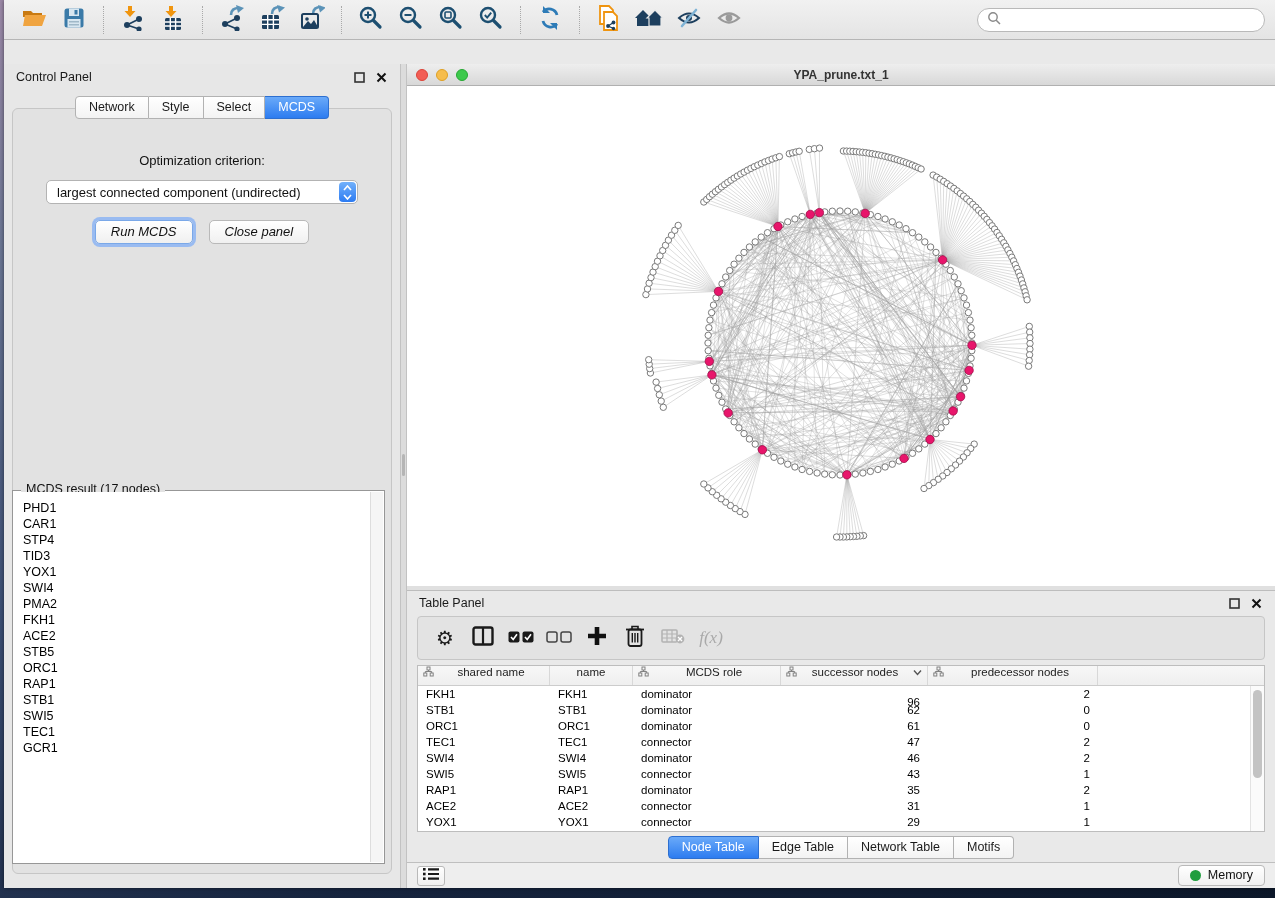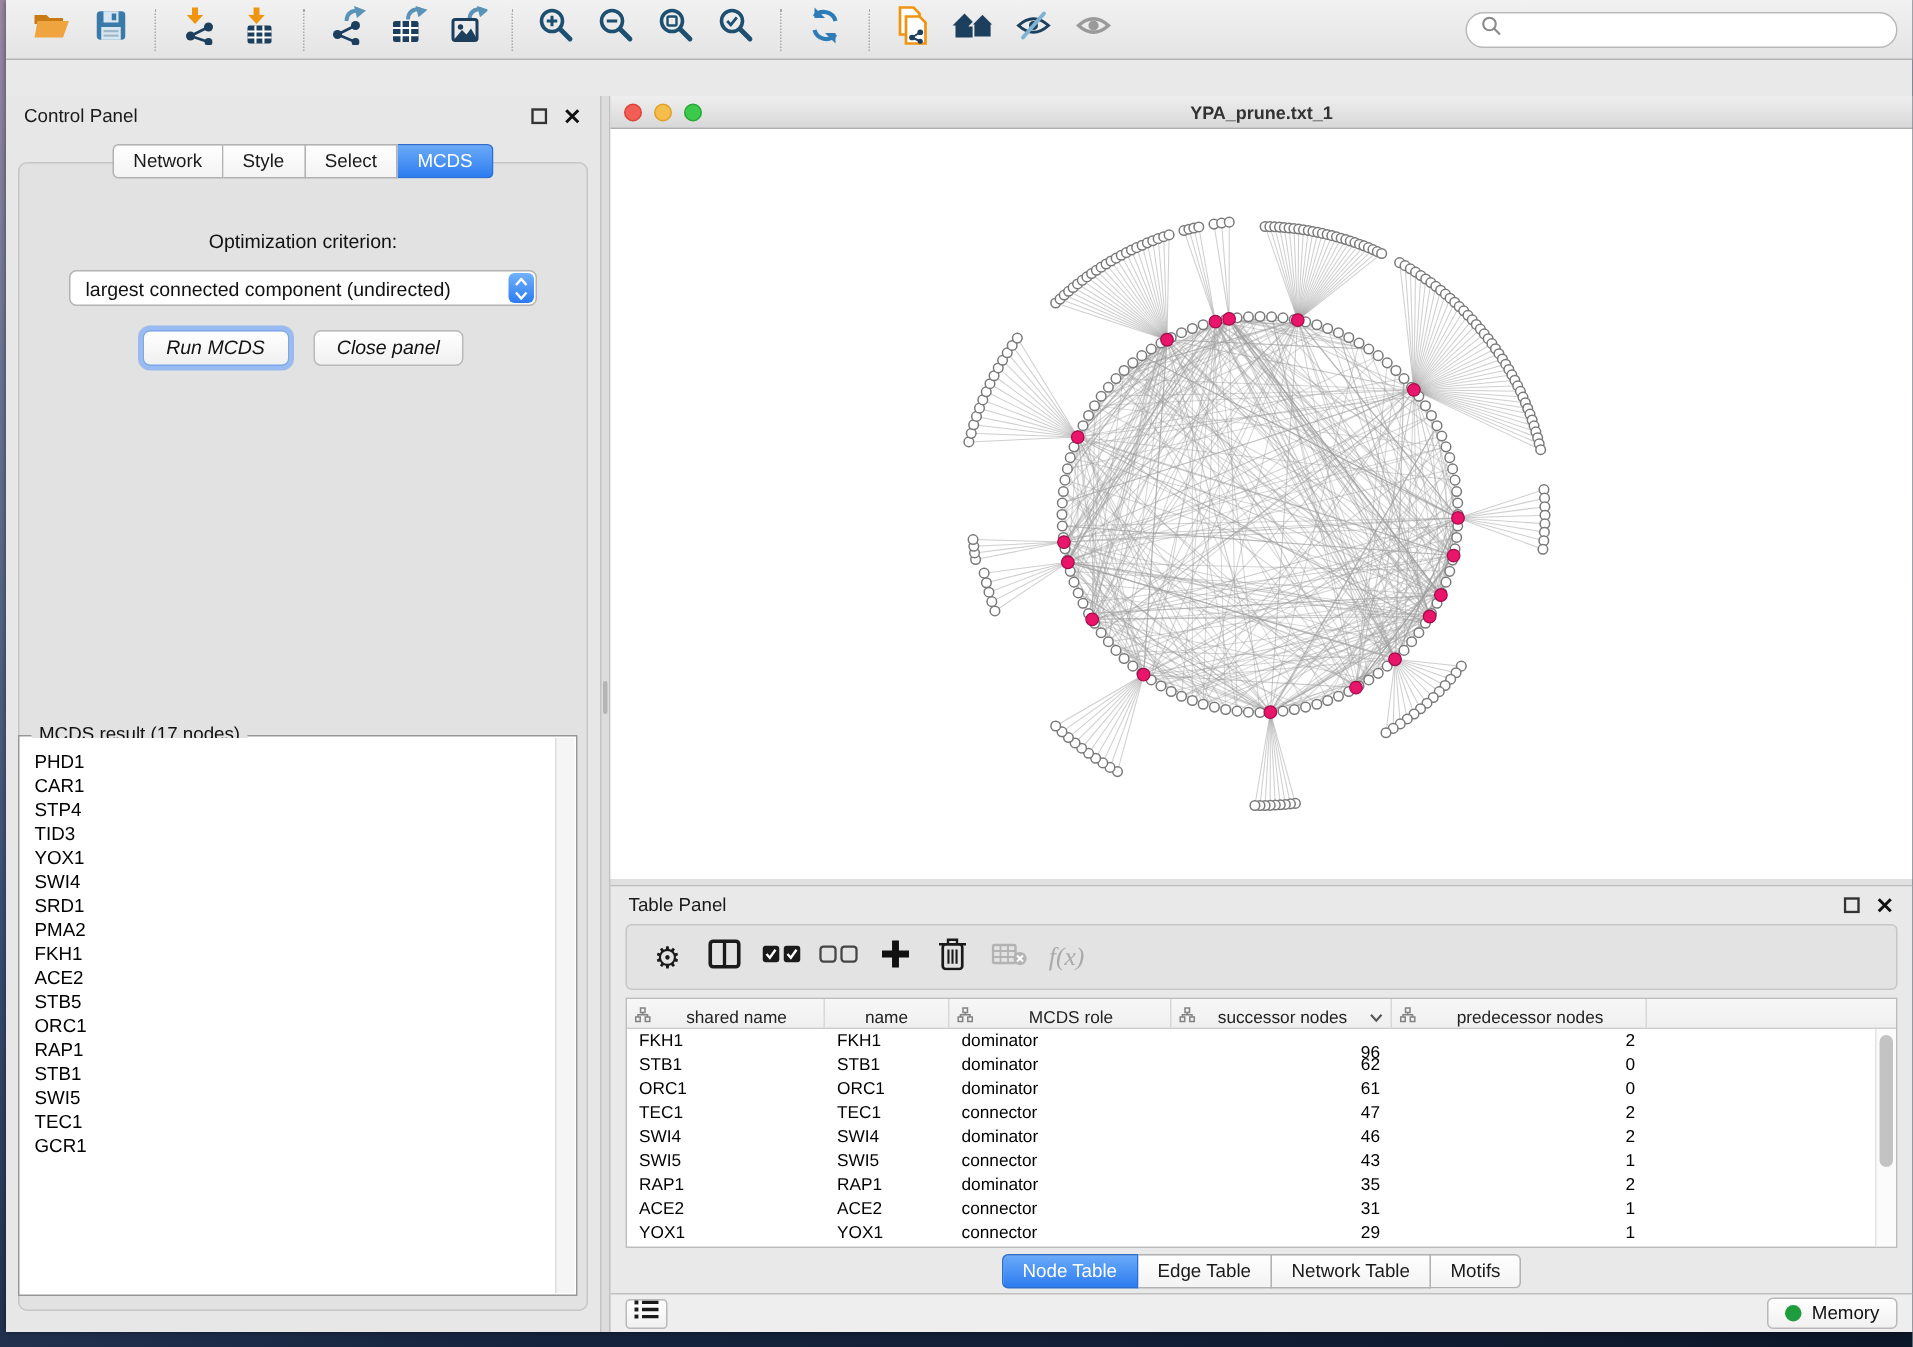--- a/index.html
+++ b/index.html
@@ -87,21 +87,21 @@
   .tp-toolbar { margin:1px 10px 5px; height:44px; flex:0 0 44px; background:#e3e3e3;
     border:1px solid #c6c6c6; border-radius:4px; display:flex; align-items:center; padding:0 12px; }
   .tp-tool { width:30px; height:30px; display:flex; align-items:center; justify-content:center; margin-right:8px; }
   .gear-glyph { font-family:"DejaVu Sans",sans-serif; font-size:20px; color:#1a1a1a; line-height:1; }
   .fx-label { font-family:"Liberation Serif",serif; font-style:italic; font-size:17px; color:#a9a9a9; }
 
   .tp-table { margin:0 10px; flex:1; background:#fff; border:1px solid #bdbdbd; position:relative;
     overflow:hidden; display:flex; flex-direction:column; }
   .thead { display:flex; height:20px; flex:0 0 20px; background:linear-gradient(#f7f7f7,#efefef);
     border-bottom:1px solid #ccc; font-size:11.5px; color:#222; }
-  .th { display:flex; align-items:flex-end; border-right:1px solid #d8d8d8; padding:0 5px; gap:4px; }
+  .th { display:flex; align-items:flex-start; border-right:1px solid #d8d8d8; padding:0 5px; gap:4px; }
   .th .lbl { flex:1; text-align:center; }
   .tr { display:flex; height:16px; flex:0 0 16px; align-items:center; font-size:11.5px; color:#000; }
   .td { padding:0 8px; white-space:nowrap; overflow:hidden; }
   .td.num { text-align:right; }
   .tscroll { position:absolute; right:0; top:20px; bottom:0; width:14px; background:#fbfbfb;
     border-left:1px solid #e3e3e3; }
   .tthumb { margin:4px 2px; height:88px; background:#c3c3c3; border-radius:5px; }
 
   .tp-tabs { height:30px; flex:0 0 30px; display:flex; align-items:center; justify-content:center; }
 
@@ -305,21 +305,20 @@
       </div>
       <div class="mcds-box">
         <span class="mcds-legend">MCDS result (17 nodes)</span>
         <div class="mcds-list" id="mcds-list">
             <div>PHD1</div>
             <div>CAR1</div>
             <div>STP4</div>
             <div>TID3</div>
             <div>YOX1</div>
             <div>SWI4</div>
-            <div>SRD1</div>
             <div>PMA2</div>
             <div>FKH1</div>
             <div>ACE2</div>
             <div>STB5</div>
             <div>ORC1</div>
             <div>RAP1</div>
             <div>STB1</div>
             <div>SWI5</div>
             <div>TEC1</div>
             <div>GCR1</div>

